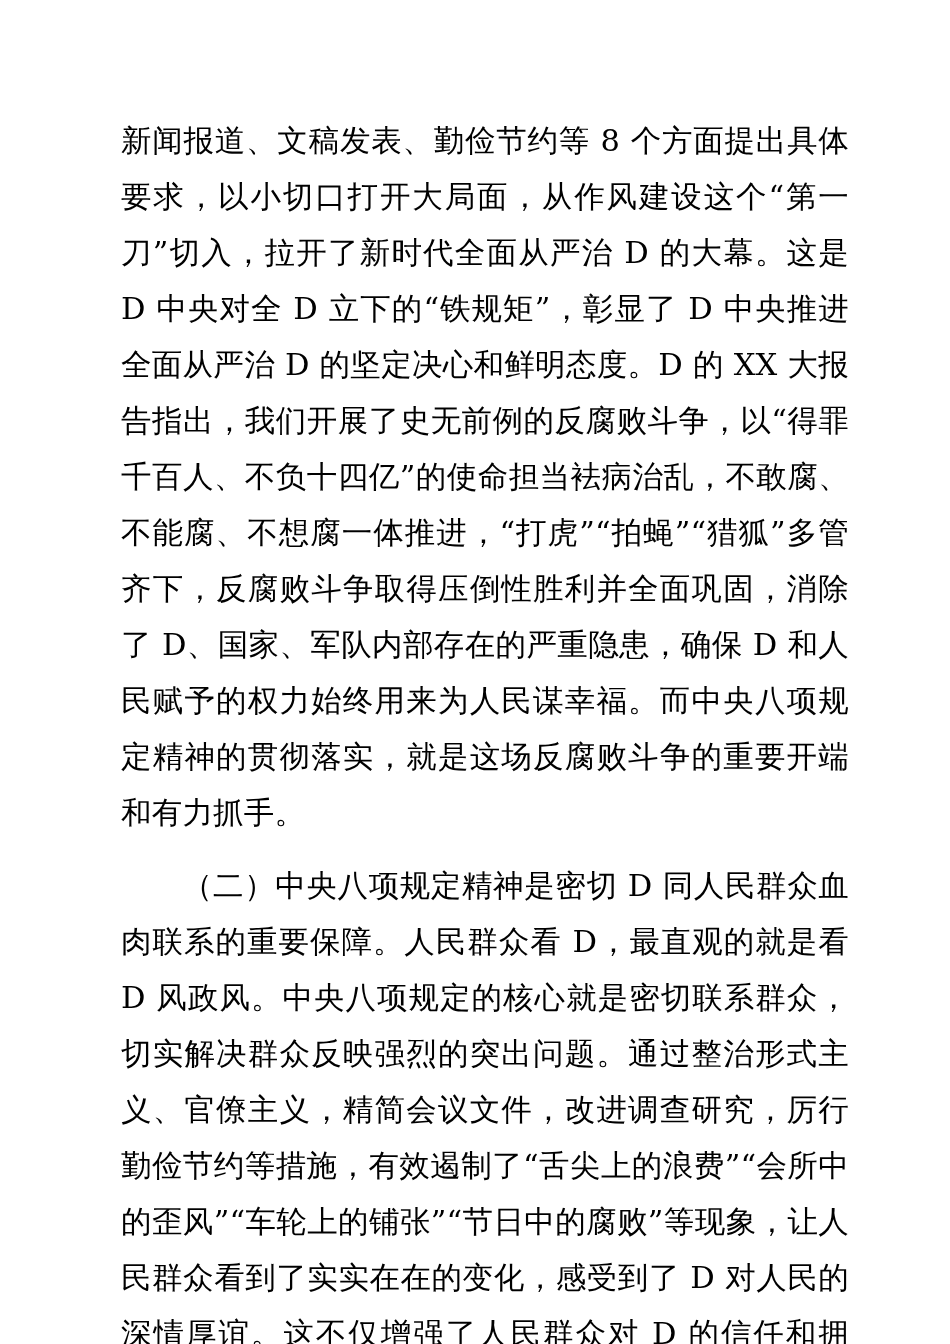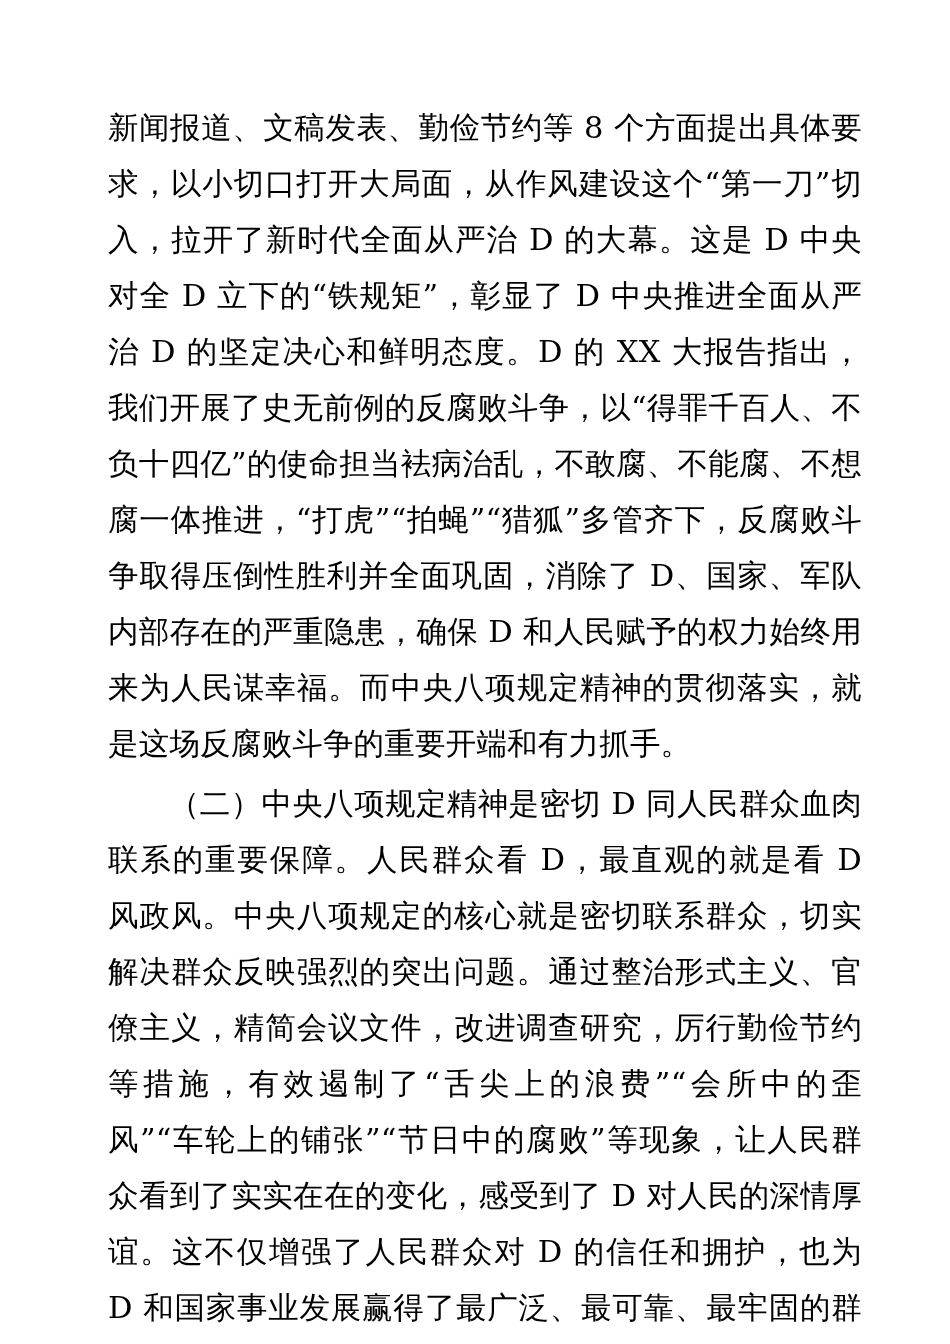--- a/index.html
+++ b/index.html
@@ -23,21 +23,21 @@
     overflow: hidden;
   }
   .doc-body {
     font-size: 30.5px;
     line-height: 56px;
     text-align: justify;
     text-justify: inter-ideograph;
     letter-spacing: 0.2px;
   }
   .para {
-    margin: 4px;
+    margin: 17px;
     padding: 0;
   }
   .para + .para {
     margin-top: 2px;
   }
   .indent {
     text-indent: 2em;
   }
 </style>
 </head>

